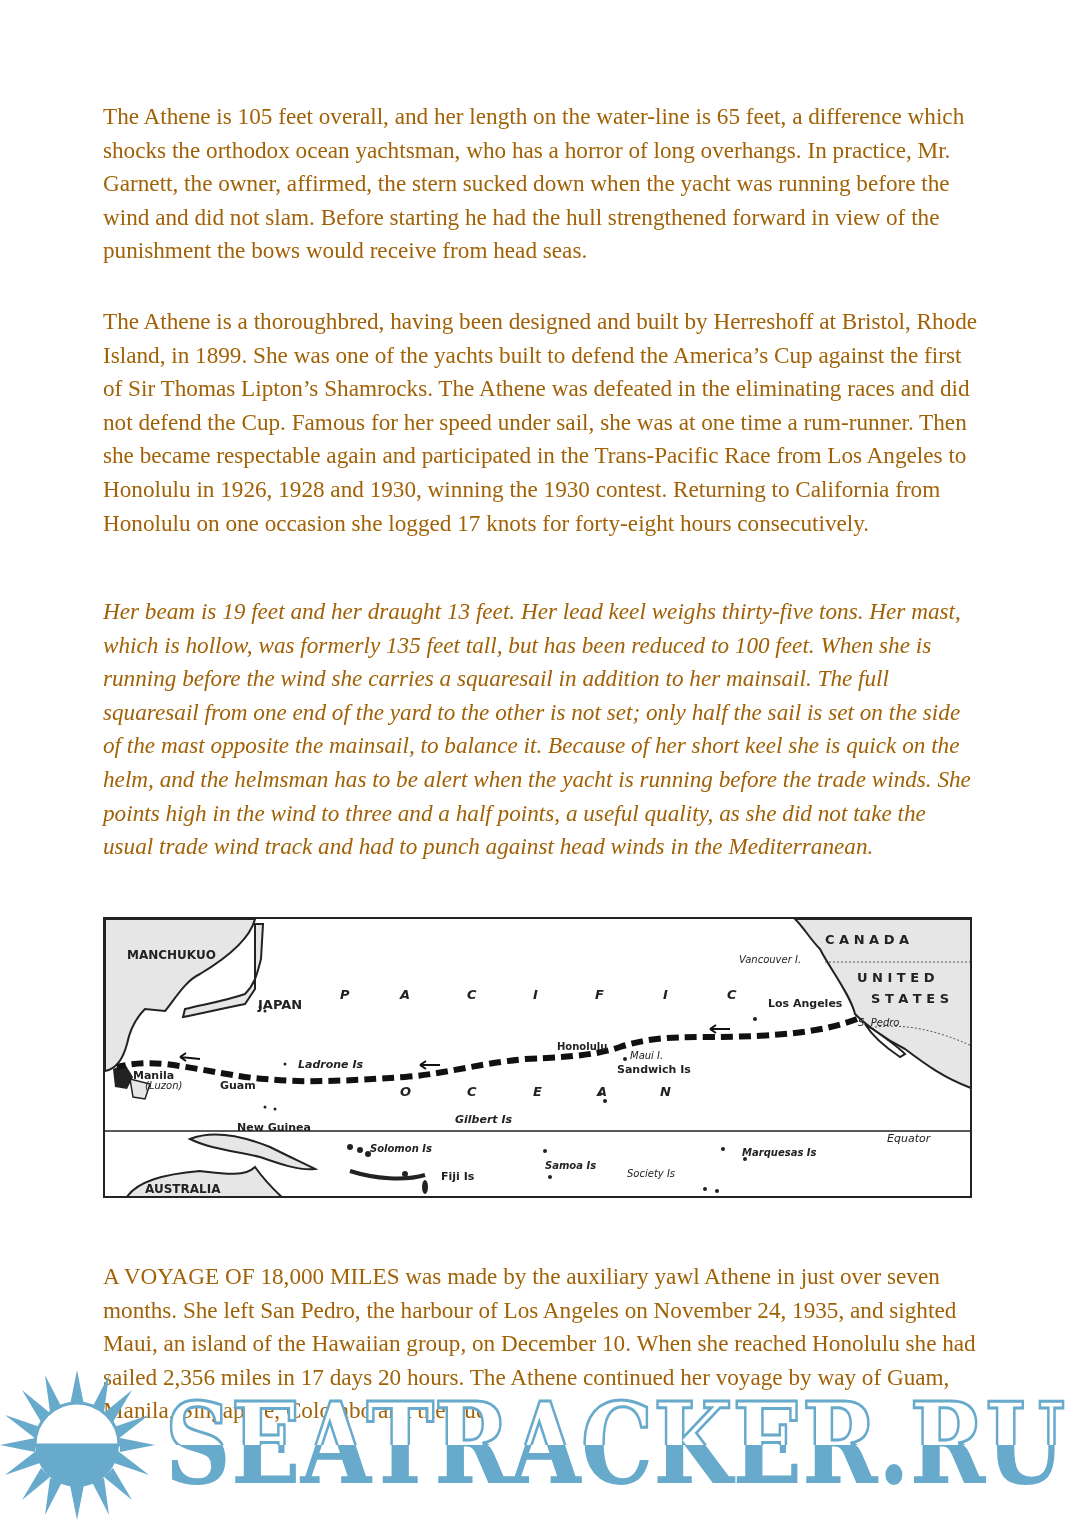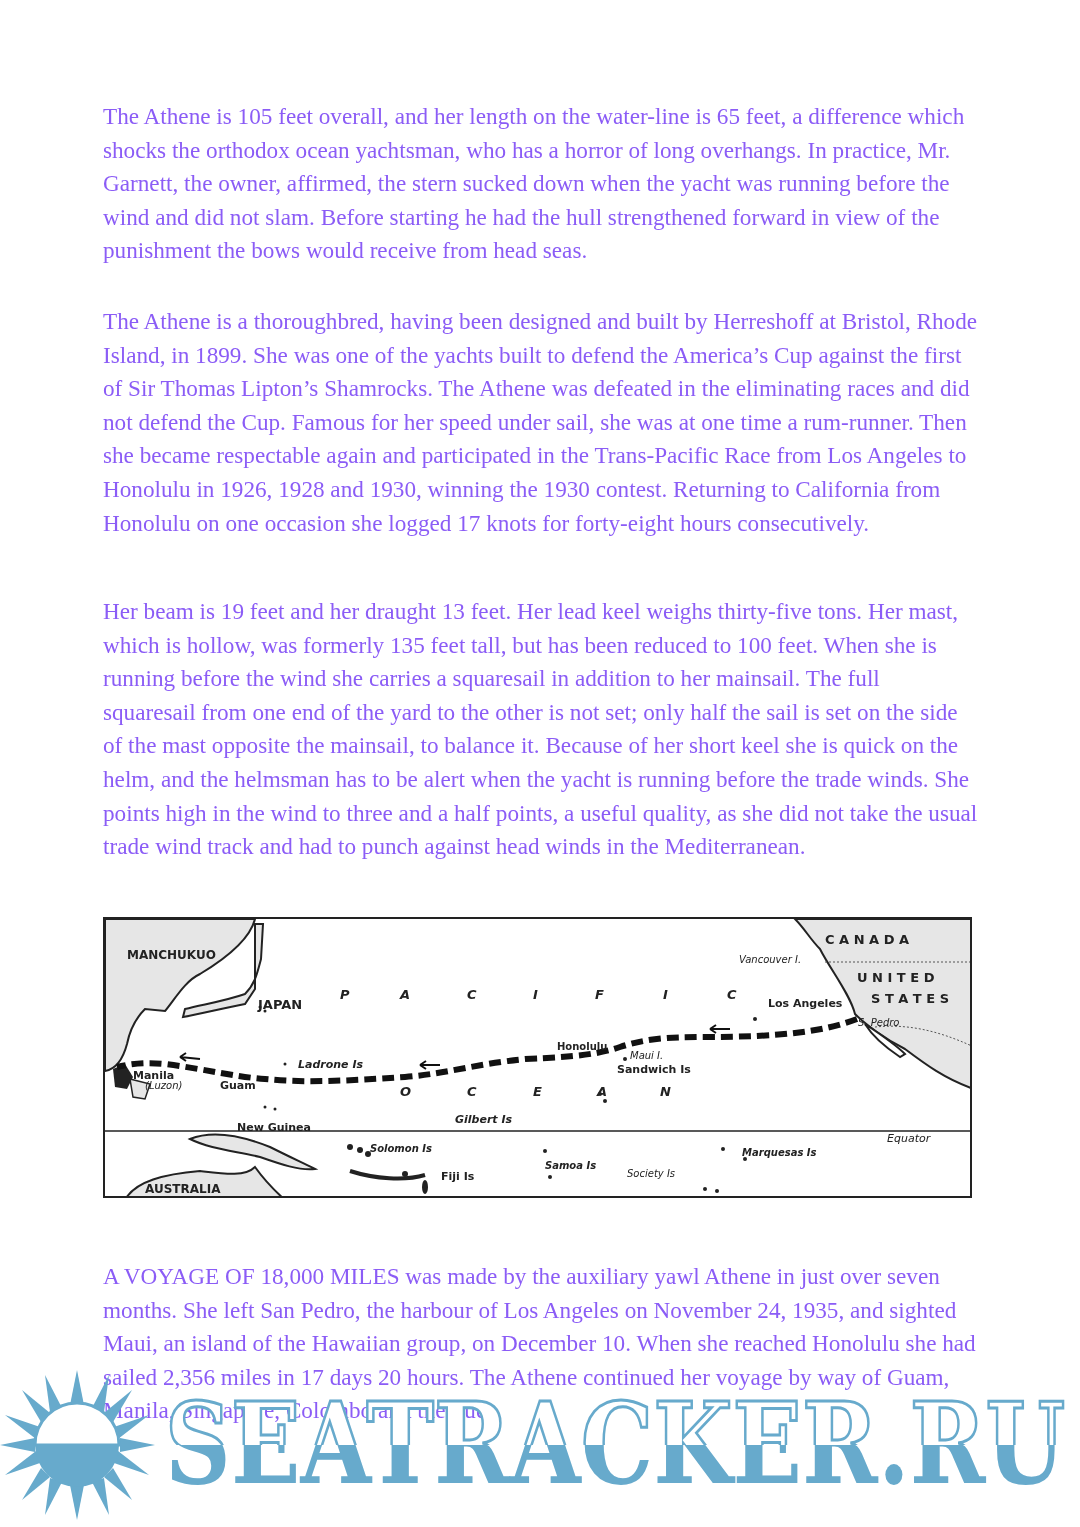--- a/index.html
+++ b/index.html
@@ -2,26 +2,26 @@
 <html><head>
 <meta charset="utf-8">
 <style>
   html, body { margin: 0; padding: 0; background: #ffffff; }
   body { width: 1080px; height: 1527px; position: relative; overflow: hidden; }
   .page { position: absolute; left: 103px; top: 100px; width: 875px; }
   p.para {
     font-family: "Liberation Serif", serif;
     font-size: 23.2px;
     line-height: 33.6px;
-    color: #8b5cf6;
+    color: #a16207;
     margin: 0 0 12px 0;
   }
   #p1 { position: absolute; top: 0; }
   #p2 { position: absolute; top: 205px; }
-  #p3 { position: absolute; top: 495px; }
+  #p3 { position: absolute; top: 495px; font-style: italic; }
   #p4 { position: absolute; top: 1160px; }
   .map {
     position: absolute; left: 103px; top: 917px; width: 869px; height: 281px;
     border: 2px solid #222; box-sizing: border-box; background: #fff; overflow: hidden;
   }
   .map svg { position: absolute; left: 0; top: 0; }
   .lbl { font-family: "DejaVu Sans", sans-serif; fill: #222; }
   .lbl-b { font-weight: bold; }
   .lbl-i { font-style: italic; }
   .watermark { position: absolute; left: 0; top: 1365px; width: 912px; height: 162px; }

